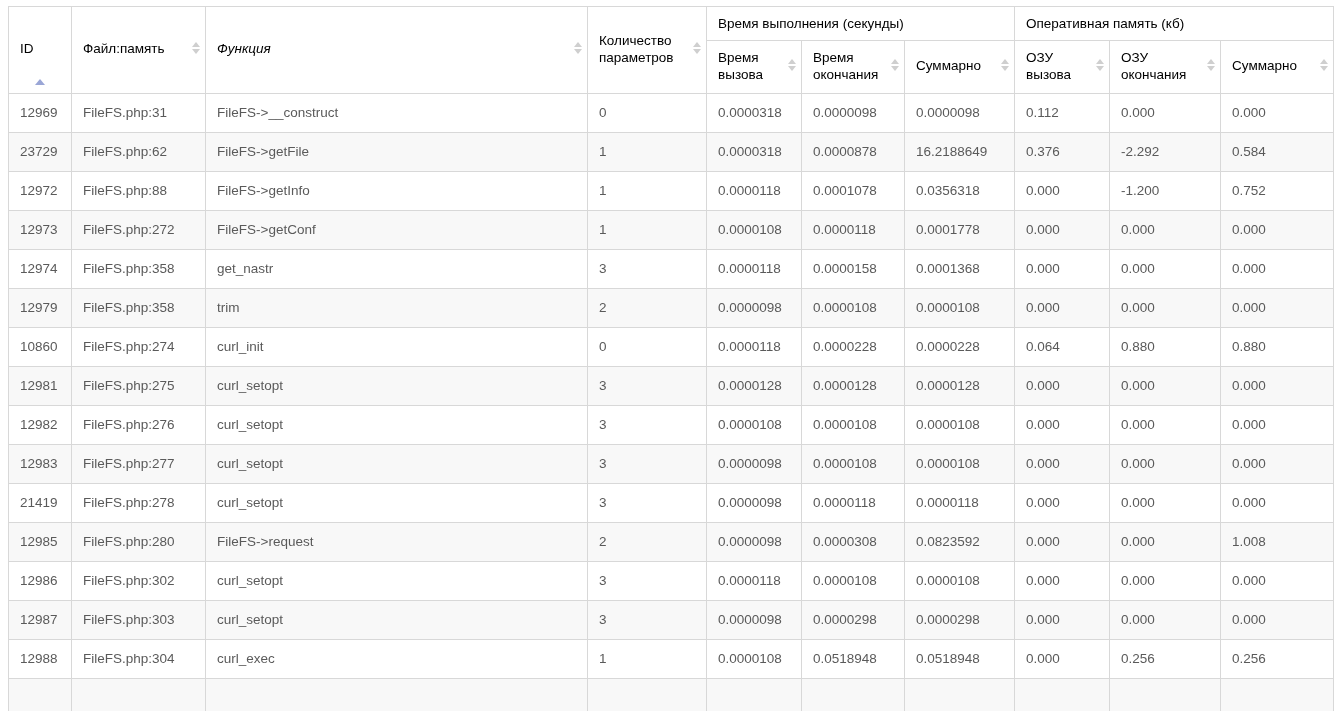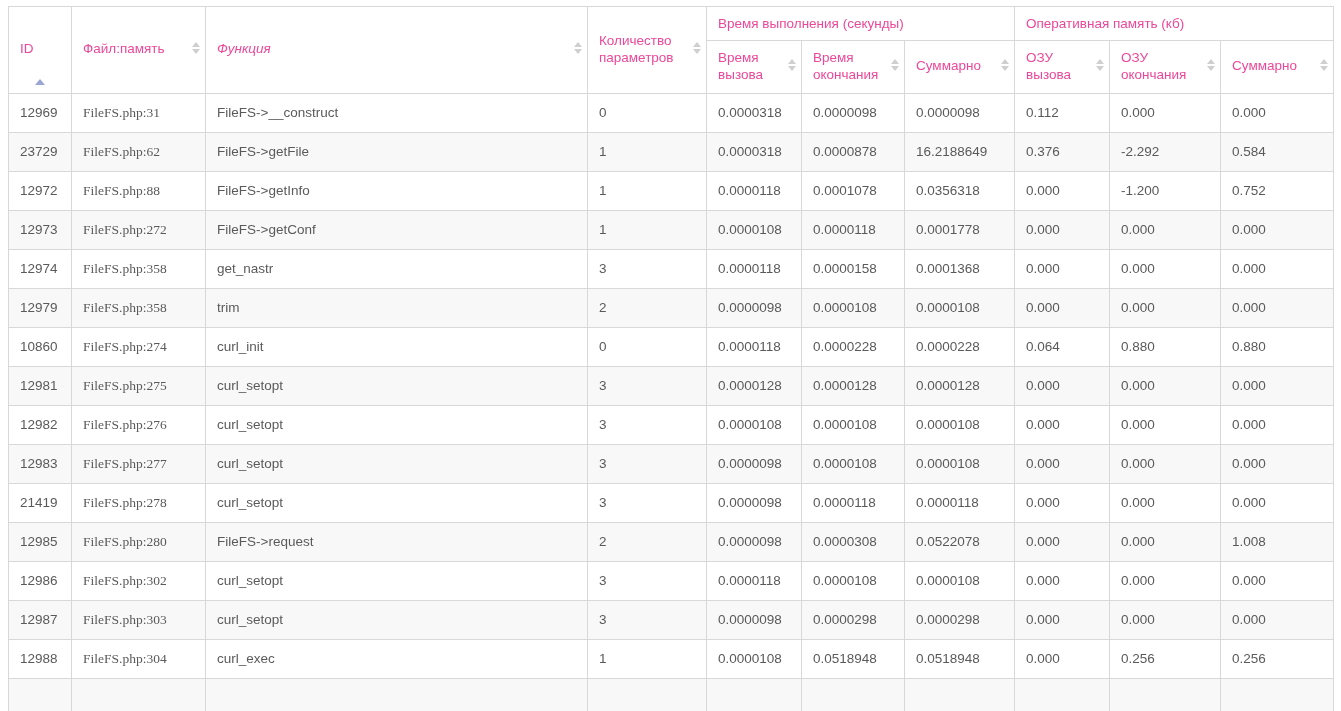--- a/index.html
+++ b/index.html
@@ -29,21 +29,21 @@
   }
   table.profiler th, table.profiler td {
     border: 1px solid #d8d8d8;
     text-align: left;
     vertical-align: middle;
     padding: 9px 11px;
     font-weight: normal;
     box-sizing: border-box;
   }
   table.profiler thead th {
-    color: #ec4899;
+    color: #000000;
     font-size: 13.5px;
     position: relative;
     background: #ffffff;
     margin-left: 36px;
   }
   .grp-head {
     text-align: center;
     padding: 14px 6px;
   }
   .col-head {
@@ -102,21 +102,20 @@
     background: #ffffff;
   }
   tbody tr.even td {
     background: #f8f8f8;
   }
   td.fileline, td.func {
     color: #7a6a5a;
   }
   td.fileline {
     color: #7d6b5d;
-    font-family: Liberation Serif, serif;
   }
   td.func {
     color: #7d6b5d;
   }
   
   col.c-id      { width: 63px; }
   col.c-file    { width: 134px; }
   col.c-func    { width: 382px; }
   col.c-params  { width: 119px; }
   col.c-tcall   { width: 95px; }
@@ -355,21 +354,21 @@
           <td>0.000</td>
           <td>0.000</td>
         </tr>
         <tr class="even">
           <td>12985</td>
           <td class="fileline">FileFS.php:280</td>
           <td class="func">FileFS-&gt;request</td>
           <td>2</td>
           <td>0.0000098</td>
           <td>0.0000308</td>
-          <td>0.0522078</td>
+          <td>0.0823592</td>
           <td>0.000</td>
           <td>0.000</td>
           <td>1.008</td>
         </tr>
         <tr class="odd">
           <td>12986</td>
           <td class="fileline">FileFS.php:302</td>
           <td class="func">curl_setopt</td>
           <td>3</td>
           <td>0.0000118</td>

